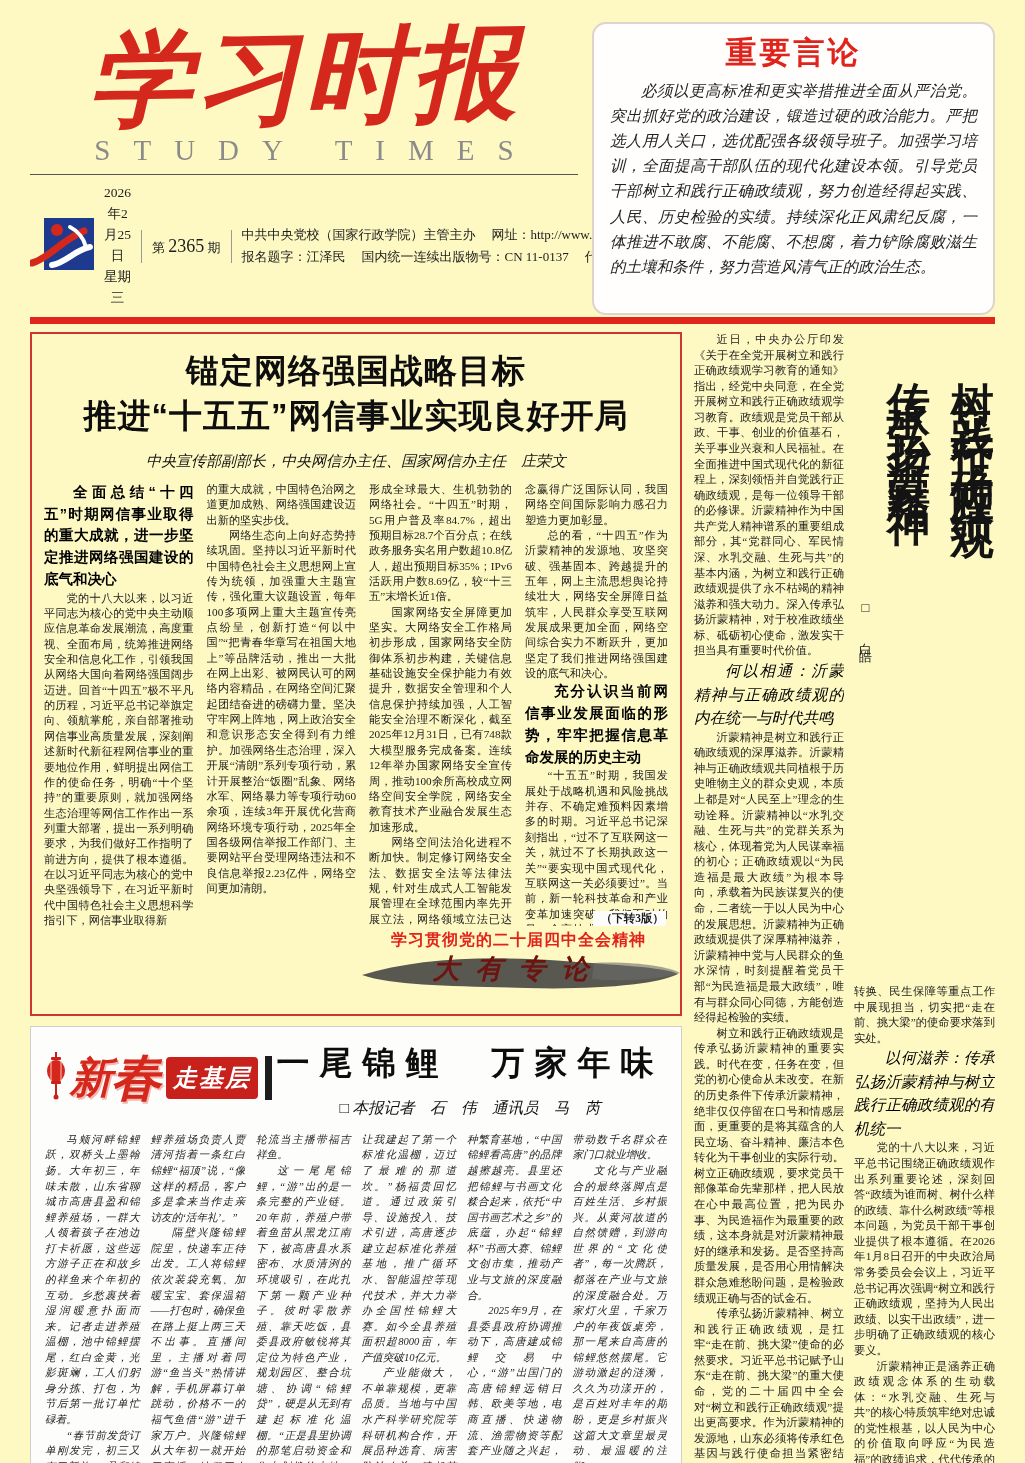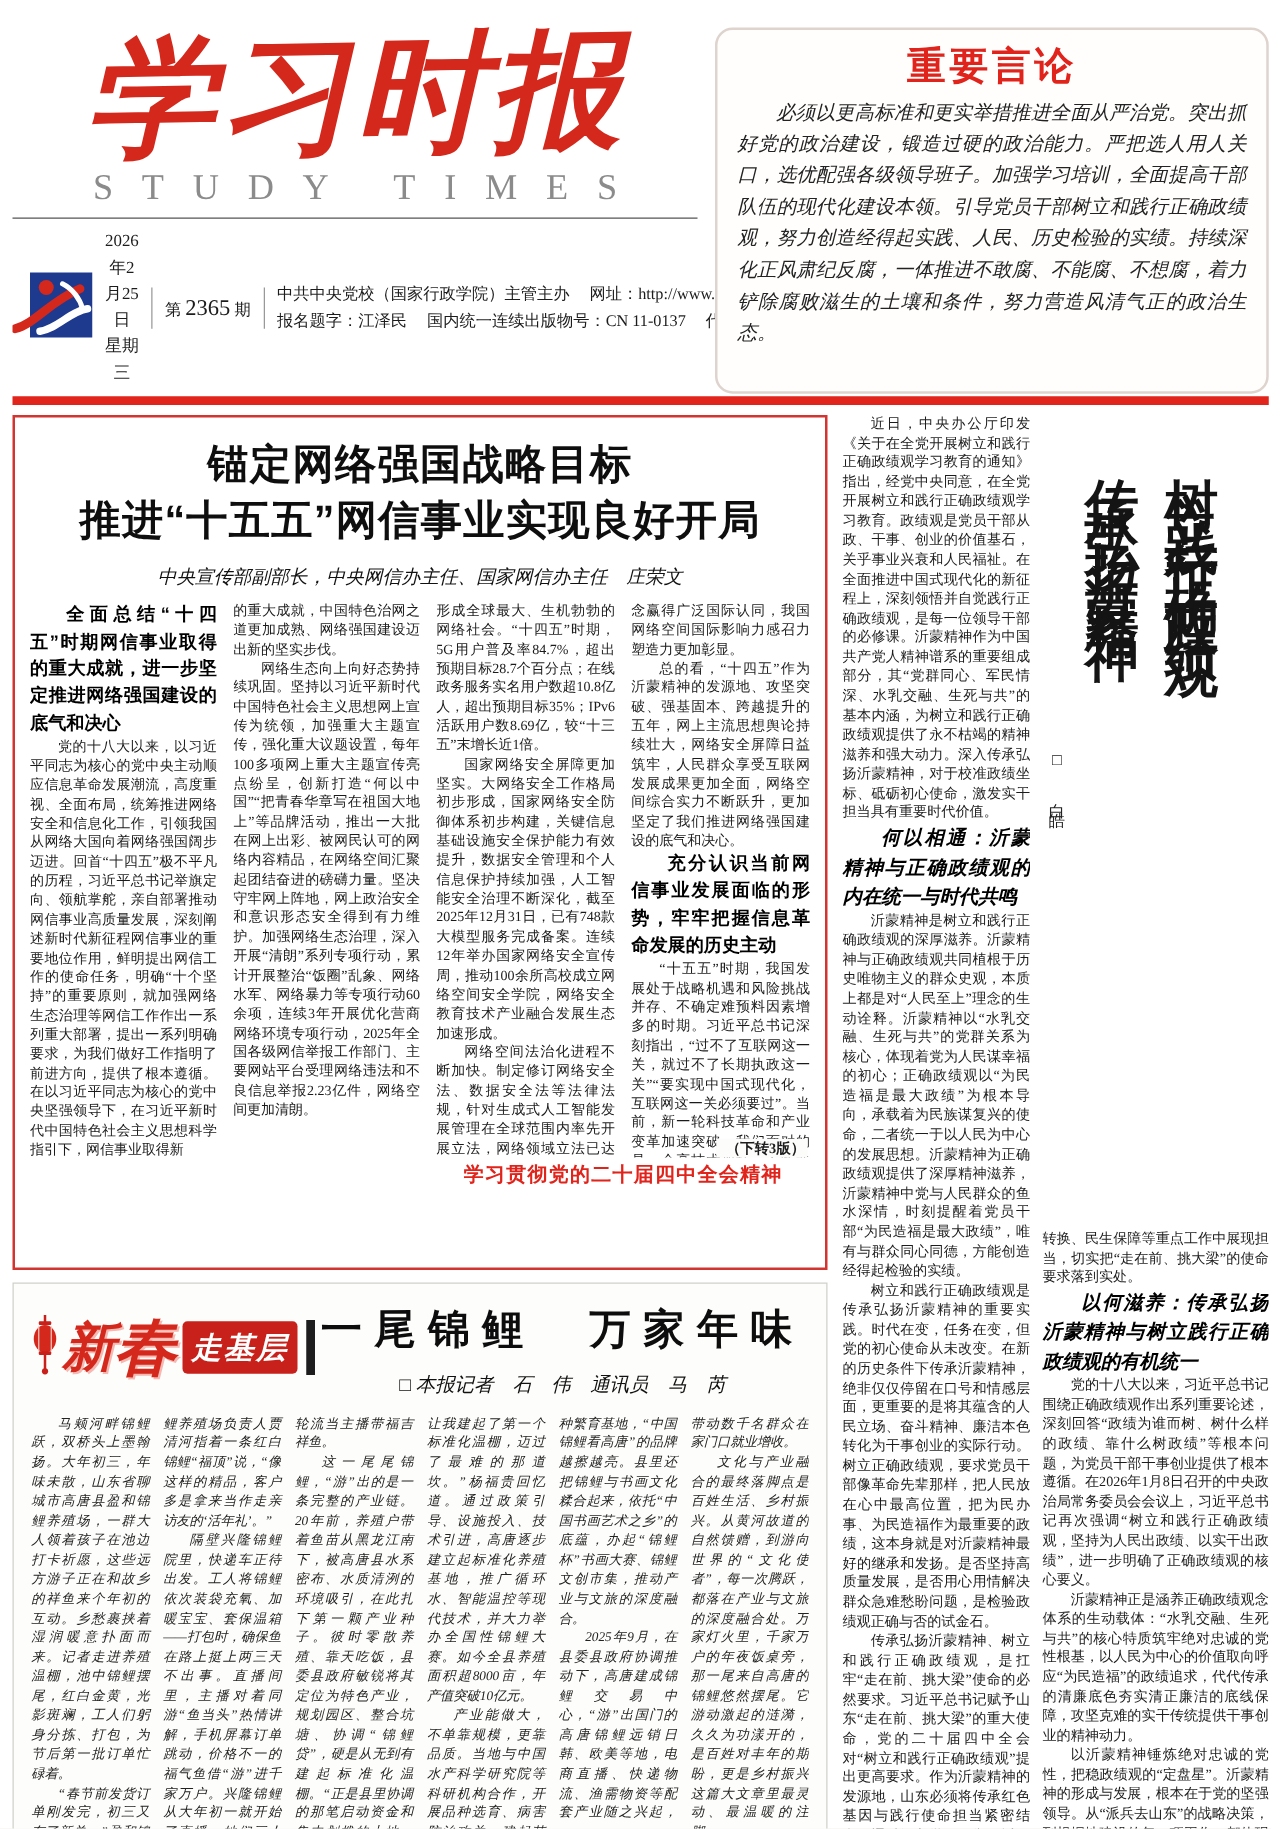--- a/index.html
+++ b/index.html
@@ -1,21 +1,21 @@
 <!DOCTYPE html>
 <html><head>
 <meta charset="utf-8">
 <style>
   :root{
     --serif:"Liberation Serif","DejaVu Serif",serif;
     --sans:"Liberation Sans","DejaVu Sans",sans-serif;
   }
   html,body{margin:0;padding:0;background:#efeeea;}
-  .page{width:1025px;height:1463px;background:#ffffff;box-sizing:border-box;
-        padding:6px 10px 0;margin:0 auto;position:relative;overflow:hidden;
+  .page{width:1025px;height:1463px;background:#fef9c3;box-sizing:border-box;
+        padding:6px 30px 0;margin:0 auto;position:relative;overflow:hidden;
         font-family:var(--serif);color:#1c1c1c;}
   
   .header{display:flex;gap:14px;}
   .header-left{width:548px;flex:none;}
   .masthead-title{font-family:var(--serif);font-style:italic;font-weight:900;
         font-size:104px;line-height:1.1;color:#d5281c;text-align:center;
         letter-spacing:4px;margin-top:14px;transform:rotate(-1deg);}
   .masthead-sub{font-family:var(--serif);font-size:29px;color:#8b8b8b;text-align:center;
         letter-spacing:23px;text-indent:23px;padding-bottom:7px;border-bottom:1.5px solid #555;}
   .info-row{display:flex;align-items:center;gap:10px;padding:8px 0 6px;}
@@ -78,21 +78,21 @@
         letter-spacing:10px;color:#0d0d0d;}
   .bottom-byline{font-style:italic;font-size:15.5px;margin-top:12px;color:#111;}
   .bottom-cols{margin-top:13px;column-count:6;column-gap:11px;font-size:10.6px;
         line-height:1.47;text-align:justify;font-style:italic;height:346px;
         overflow:hidden;color:#222;}
   .bottom-cols p{margin:0;text-indent:2em;}
   
   .right-article{display:flex;gap:10px;height:1150px;overflow:hidden;font-size:11.3px;}
   .ra-left{width:150px;flex:none;line-height:1.38;text-align:justify;overflow:hidden;}
   .ra-left p,.ra-text2 p{margin:0;text-indent:2em;}
-  .ra-h{font-style:italic;font-weight:700;font-size:15.5px;line-height:1.52;
+  .ra-h{font-style:italic;font-weight:400;font-size:15.5px;line-height:1.52;
         margin:9px 0;text-indent:2em;color:#000;}
   .ra-right{flex:1;display:flex;flex-direction:column;min-width:0;}
   .ra-titleblock{height:652px;display:flex;gap:9px;padding:16px 0 0 2px;box-sizing:border-box;}
   .ra-author{writing-mode:vertical-lr;font-size:13px;letter-spacing:7px;
         padding-top:252px;color:#222;flex:none;}
   .ra-title{display:flex;gap:12px;}
   .ra-title span{writing-mode:vertical-lr;font-family:var(--serif);font-weight:900;
         font-size:43px;letter-spacing:17px;color:#141414;line-height:1.2;}
   .ra-text2{flex:1;overflow:hidden;line-height:1.38;text-align:justify;}
 </style>
@@ -177,20 +177,27 @@
               <div class="ma-col">
                 <p style="text-indent:0">念赢得广泛国际认同，我国网络空间国际影响力感召力塑造力更加彰显。</p>
                 <p>总的看，“十四五”作为沂蒙精神的发源地、攻坚突破、强基固本、跨越提升的五年，网上主流思想舆论持续壮大，网络安全屏障日益筑牢，人民群众享受互联网发展成果更加全面，网络空间综合实力不断跃升，更加坚定了我们推进网络强国建设的底气和决心。</p>
                 <p class="ma-sub">充分认识当前网信事业发展面临的形势，牢牢把握信息革命发展的历史主动</p>
                 <p>“十五五”时期，我国发展处于战略机遇和风险挑战并存、不确定难预料因素增多的时期。习近平总书记深刻指出，“过不了互联网这一关，就过不了长期执政这一关”“要实现中国式现代化，互联网这一关必须要过”。当前，新一轮科技革命和产业变革加速突破，我们面对的是一个高技术加持、不断迭代演进、对经济社会各领域渗透更广更深的互联网，网信领域面临着一系列新形势新任务新挑战。要顺应信息革命发展潮流，认清形势任务，把握机遇挑战，做到因势而谋、应势而动、顺势而为，着力提升工作的前瞻性、精准性、系统性、协同性，进一步把网络空间打造成为凝心聚力、赋能发展、安全有序、开放共赢、造福人民的新空间。</p>
               </div>
               <span class="turn-note">（下转3版）</span>
             </div>
             <div class="ma-banner">
               <div class="ma-banner-l1">学习贯彻党的二十届四中全会精神</div>
+              <div class="brush-wrap">
+                <svg viewBox="0 0 330 44">
+                  <path d="M8 26 C 60 10, 130 6, 210 12 C 260 16, 310 18, 324 25 C 305 35, 245 41, 172 39 C 100 37, 40 37, 8 26 Z" fill="#3c3c3c" opacity="0.85"></path>
+                  <path d="M240 14 C 280 12, 316 18, 326 24 C 310 30, 270 33, 238 30 Z" fill="#6b6b6b" opacity="0.6"></path>
+                </svg>
+                <div class="brush-text">大有专论</div>
+              </div>
             </div>
           </div>
         </div>
       </div>
 
       <div class="bottom-box">
         <div class="bottom-head">
           <div class="nc-logo">
             <span>
               <svg width="22" height="48" viewBox="0 0 22 48">

